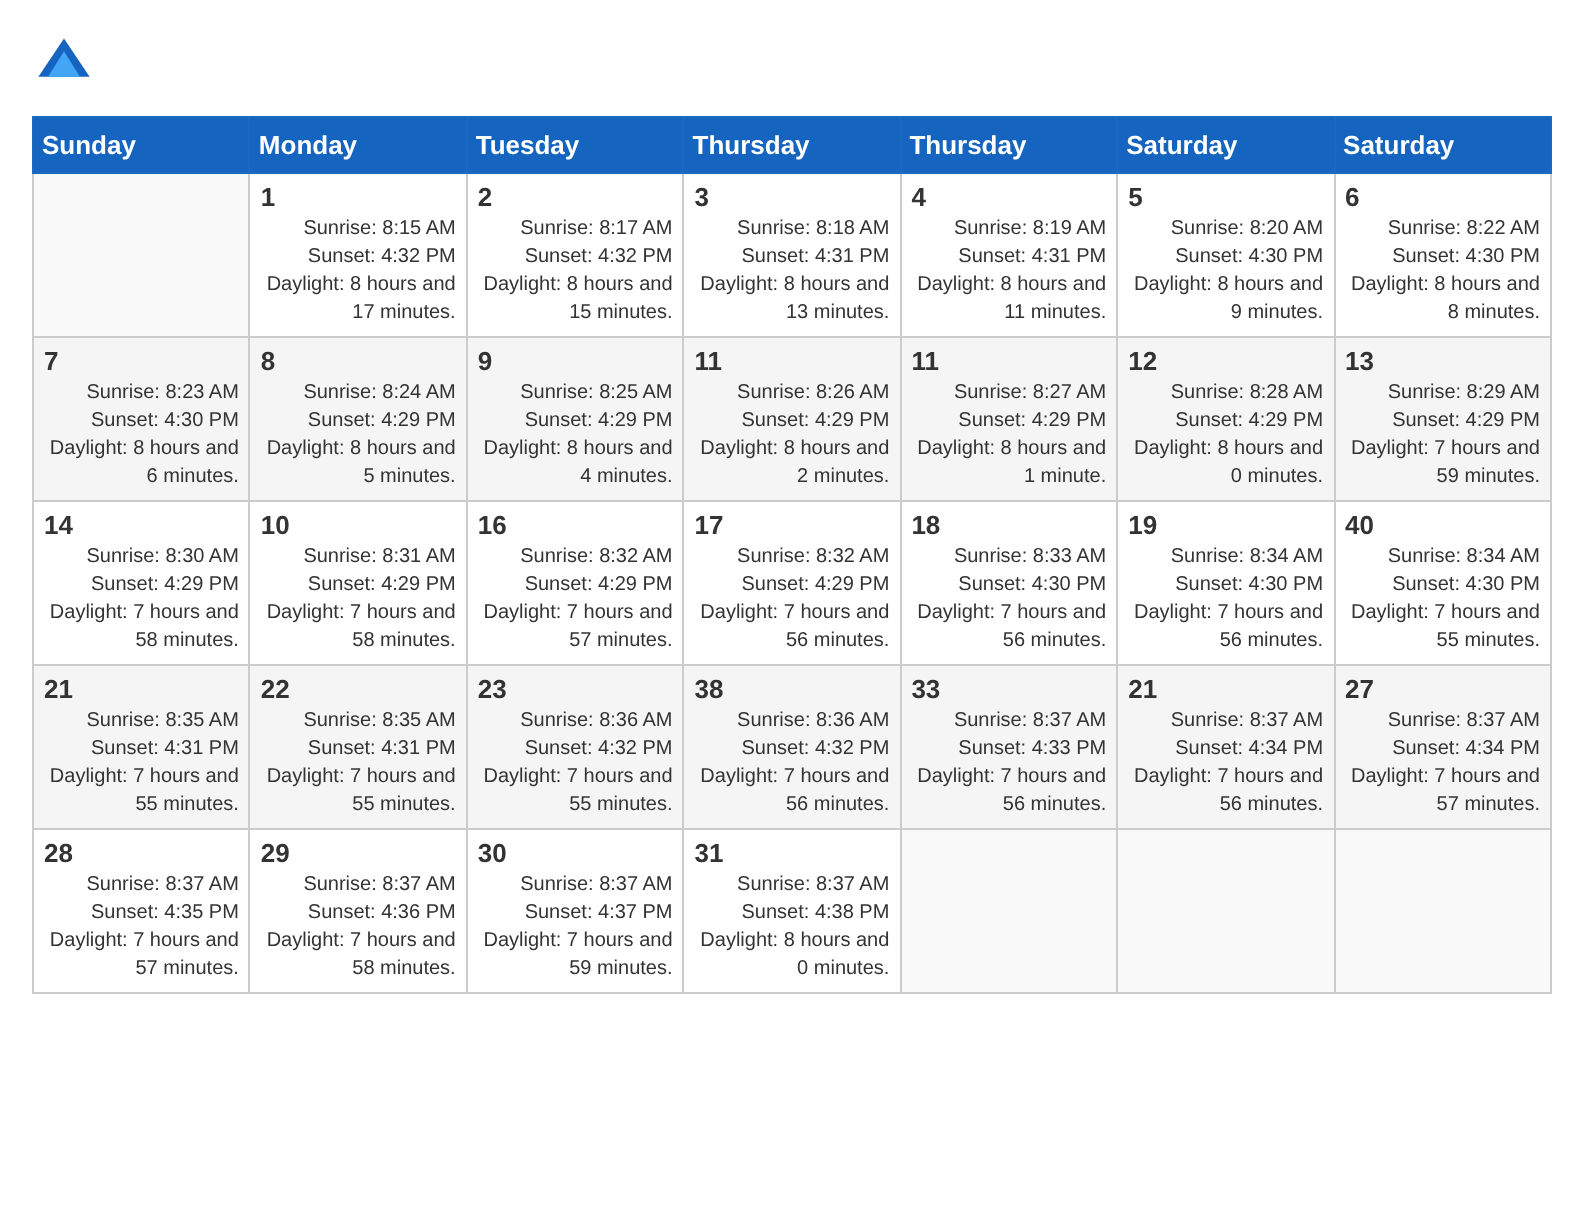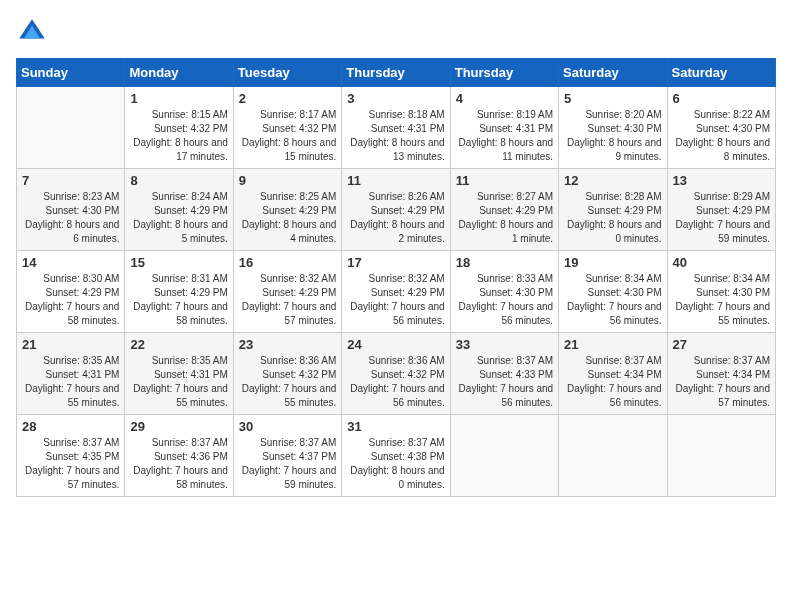--- a/index.html
+++ b/index.html
@@ -168,21 +168,21 @@
           <span class="day-num">13</span>
           <div class="day-info">Sunrise: 8:29 AM<br>Sunset: 4:29 PM<br>Daylight: 7 hours and 59 minutes.</div>
         </td>
       </tr>
       <tr>
         <td>
           <span class="day-num">14</span>
           <div class="day-info">Sunrise: 8:30 AM<br>Sunset: 4:29 PM<br>Daylight: 7 hours and 58 minutes.</div>
         </td>
         <td>
-          <span class="day-num">15</span>
+          <span class="day-num">10</span>
           <div class="day-info">Sunrise: 8:31 AM<br>Sunset: 4:29 PM<br>Daylight: 7 hours and 58 minutes.</div>
         </td>
         <td>
           <span class="day-num">16</span>
           <div class="day-info">Sunrise: 8:32 AM<br>Sunset: 4:29 PM<br>Daylight: 7 hours and 57 minutes.</div>
         </td>
         <td>
           <span class="day-num">17</span>
           <div class="day-info">Sunrise: 8:32 AM<br>Sunset: 4:29 PM<br>Daylight: 7 hours and 56 minutes.</div>
         </td>
@@ -206,21 +206,21 @@
         </td>
         <td>
           <span class="day-num">22</span>
           <div class="day-info">Sunrise: 8:35 AM<br>Sunset: 4:31 PM<br>Daylight: 7 hours and 55 minutes.</div>
         </td>
         <td>
           <span class="day-num">23</span>
           <div class="day-info">Sunrise: 8:36 AM<br>Sunset: 4:32 PM<br>Daylight: 7 hours and 55 minutes.</div>
         </td>
         <td>
-          <span class="day-num">24</span>
+          <span class="day-num">38</span>
           <div class="day-info">Sunrise: 8:36 AM<br>Sunset: 4:32 PM<br>Daylight: 7 hours and 56 minutes.</div>
         </td>
         <td>
           <span class="day-num">33</span>
           <div class="day-info">Sunrise: 8:37 AM<br>Sunset: 4:33 PM<br>Daylight: 7 hours and 56 minutes.</div>
         </td>
         <td>
           <span class="day-num">21</span>
           <div class="day-info">Sunrise: 8:37 AM<br>Sunset: 4:34 PM<br>Daylight: 7 hours and 56 minutes.</div>
         </td>

